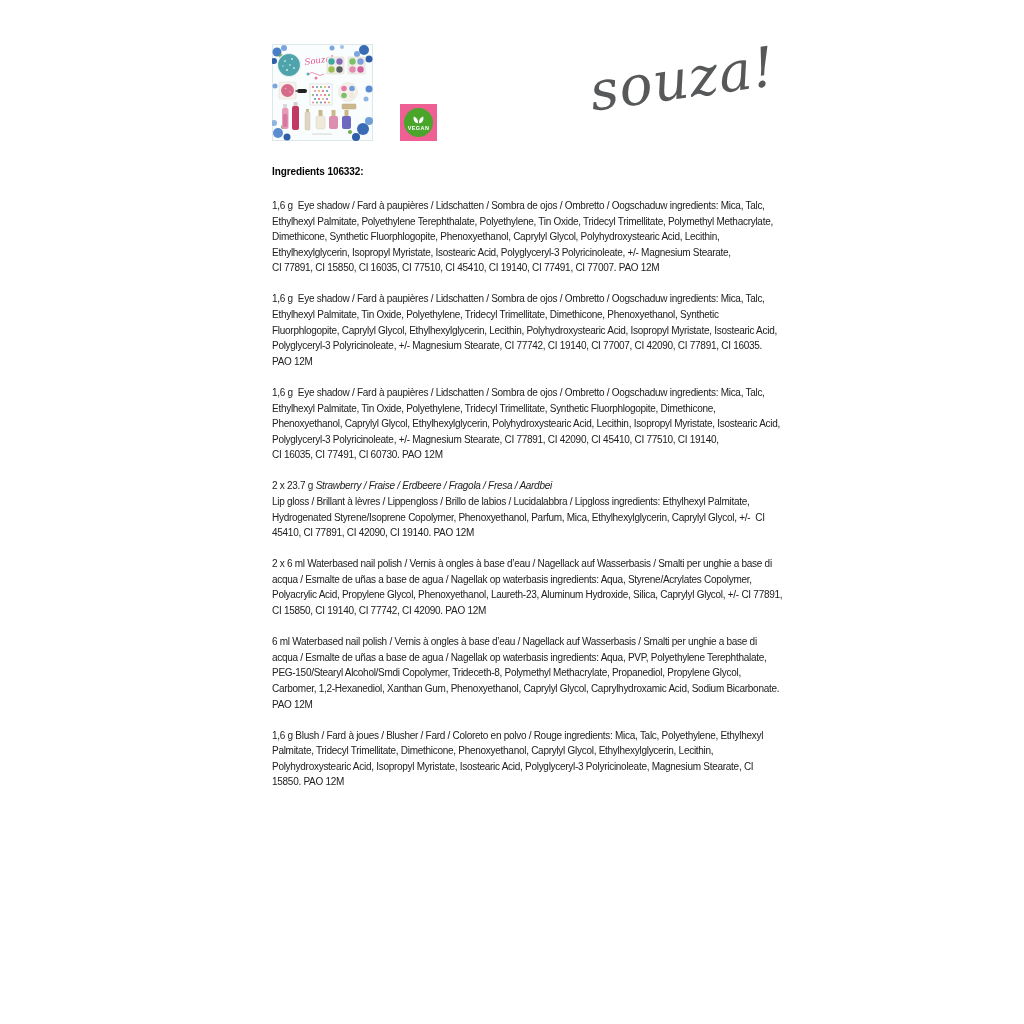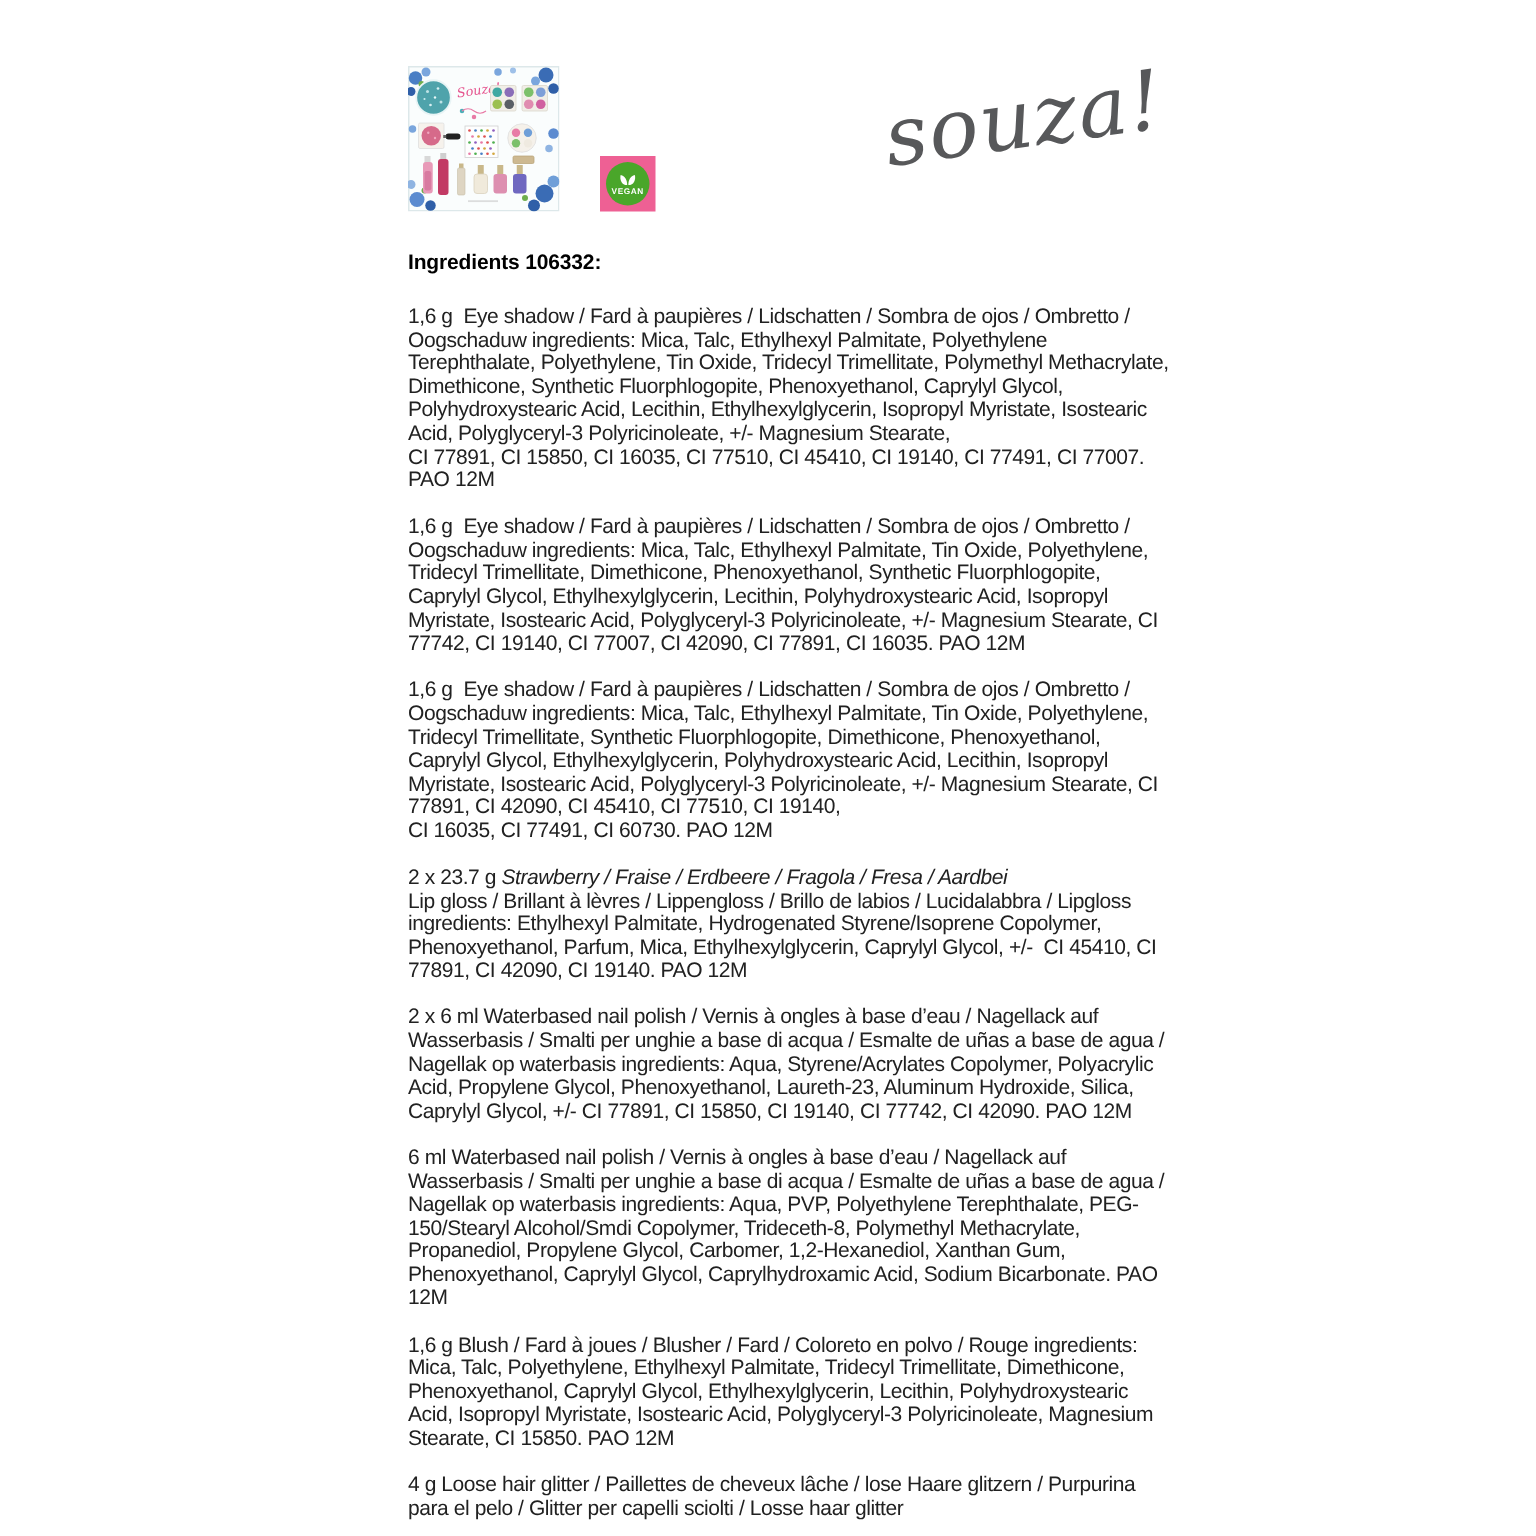--- a/index.html
+++ b/index.html
@@ -36,25 +36,25 @@
     display: flex; align-items: center; justify-content: center;
     transform: rotate(-8deg);
     color: #57585a;
     font-family: "DejaVu Serif", serif; font-style: italic; font-weight: normal;
     font-size: 55px; text-transform: lowercase; letter-spacing: 1px;
   }
 
   
   .content { position: absolute; left: 272px; top: 166px; width: 512px; color: #212121; }
   .page-title {
-    font-size: 14px; font-weight: bold; color: #000;
+    font-size: 10px; font-weight: bold; color: #000;
     margin: 0 0 21px 0; letter-spacing: -0.1px;
   }
   .para {
-    font-size: 14px; line-height: 15.6px; letter-spacing: -0.28px;
+    font-size: 10px; line-height: 15.6px; letter-spacing: -0.28px;
     margin: 0 0 15.5px 0; white-space: pre-wrap;
   }
   .para em { }
 </style>
 </head>
 <body>
 
 <div class="page">
 
   <div class="product-photo">
@@ -215,16 +215,15 @@
 
     <p class="para"><span>2 x 23.7 g </span><em>Strawberry / Fraise / Erdbeere / Fragola / Fresa / Aardbei</em><span>
 Lip gloss / Brillant à lèvres / Lippengloss / Brillo de labios / Lucidalabbra / Lipgloss ingredients: Ethylhexyl Palmitate, Hydrogenated Styrene/Isoprene Copolymer, Phenoxyethanol, Parfum, Mica, Ethylhexylglycerin, Caprylyl Glycol, +/-  CI 45410, CI 77891, CI 42090, CI 19140. PAO 12M</span></p>
 
     <p class="para">2 x 6 ml Waterbased nail polish / Vernis à ongles à base d’eau / Nagellack auf Wasserbasis / Smalti per unghie a base di acqua / Esmalte de uñas a base de agua / Nagellak op waterbasis ingredients: Aqua, Styrene/Acrylates Copolymer, Polyacrylic Acid, Propylene Glycol, Phenoxyethanol, Laureth-23, Aluminum Hydroxide, Silica, Caprylyl Glycol, +/- CI 77891, CI 15850, CI 19140, CI 77742, CI 42090. PAO 12M</p>
 
     <p class="para">6 ml Waterbased nail polish / Vernis à ongles à base d’eau / Nagellack auf Wasserbasis / Smalti per unghie a base di acqua / Esmalte de uñas a base de agua / Nagellak op waterbasis ingredients: Aqua, PVP, Polyethylene Terephthalate, PEG-150/Stearyl Alcohol/Smdi Copolymer, Trideceth-8, Polymethyl Methacrylate, Propanediol, Propylene Glycol, Carbomer, 1,2-Hexanediol, Xanthan Gum, Phenoxyethanol, Caprylyl Glycol, Caprylhydroxamic Acid, Sodium Bicarbonate. PAO 12M</p>
 
     <p class="para">1,6 g Blush / Fard à joues / Blusher / Fard / Coloreto en polvo / Rouge ingredients: Mica, Talc, Polyethylene, Ethylhexyl Palmitate, Tridecyl Trimellitate, Dimethicone, Phenoxyethanol, Caprylyl Glycol, Ethylhexylglycerin, Lecithin, Polyhydroxystearic Acid, Isopropyl Myristate, Isostearic Acid, Polyglyceryl-3 Polyricinoleate, Magnesium Stearate, CI 15850. PAO 12M</p>
 
-    <p class="para">4 g Loose hair glitter / Paillettes de cheveux lâche / lose Haare glitzern / Purpurina para el pelo / Glitter per capelli sciolti / Losse haar glitter</p>
   </div>
 
 </div>
 
 </body></html>

